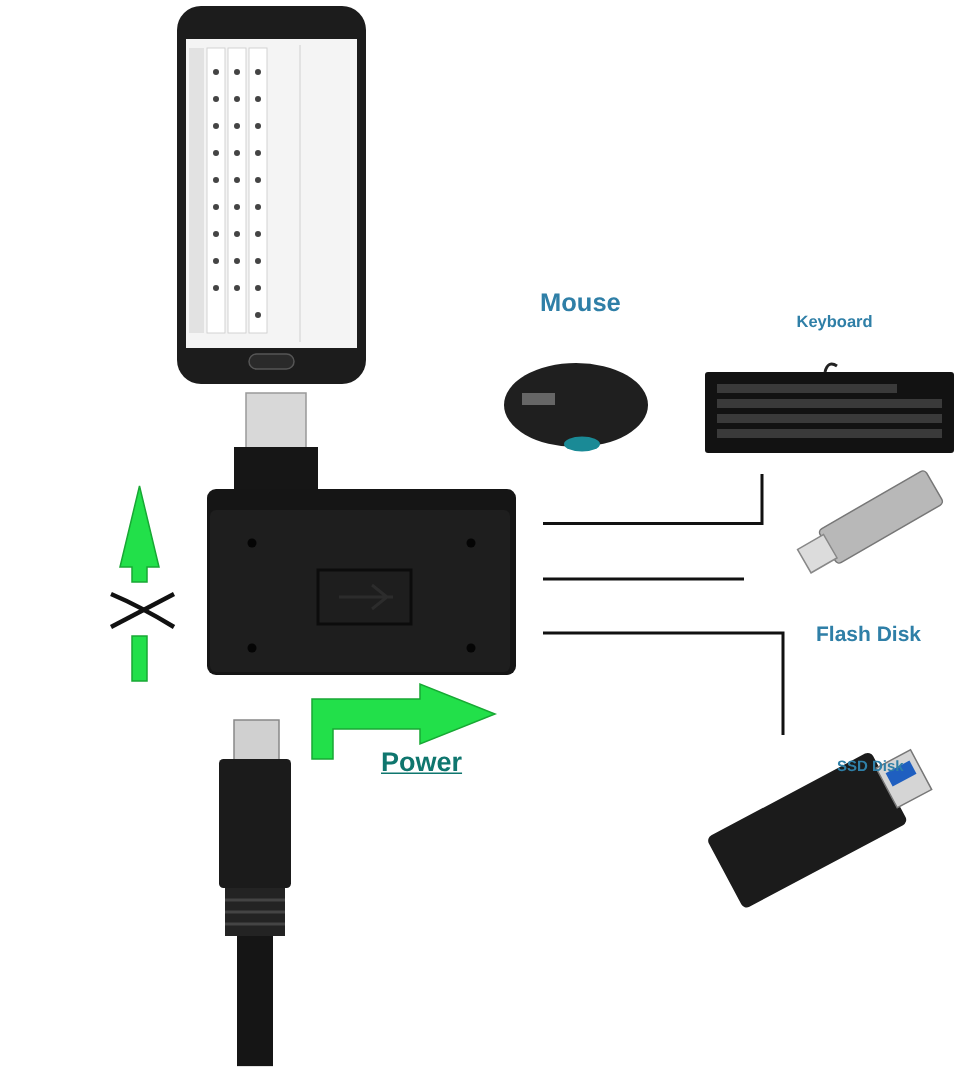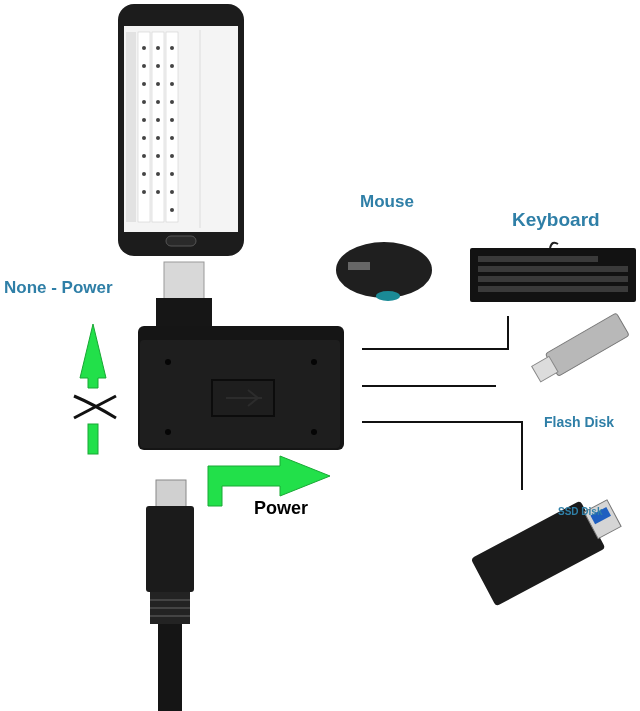--- a/index.html
+++ b/index.html
@@ -1,19 +1,19 @@
 <!DOCTYPE html>
 <html><head>
 <meta charset="utf-8">
 <style>
   html,body{margin:0;padding:0;background:#ffffff;}
   #canvas{position:relative;width:640px;height:711px;overflow:hidden;background:#fff;font-family:"Liberation Sans",sans-serif;}
   .lbl{position:absolute;font-weight:bold;white-space:nowrap;}
   .blue{color:#2f7fa7;}
-  .green{color:#000000;}
+  .green{color:#0f766e;text-decoration:underline;}
   svg{position:absolute;left:0;top:0;}
 </style>
 </head>
 <body>
 
 <div id="canvas">
   <svg width="640" height="711" viewBox="0 0 640 711">
 
     <g>
       <rect x="118" y="4" width="126" height="252" rx="16" fill="#1c1c1c"></rect>
@@ -128,19 +128,18 @@
     <g stroke="#111" stroke-width="3">
       <path d="M74 396 Q93 404 116 418"></path>
       <path d="M74 418 Q93 408 116 396"></path>
     </g>
 
     <g>
       <path d="M208 476 L208 506 L222 506 L222 486 L280 486 L280 496 L330 476 L280 456 L280 466 L208 466 Z" fill="#22e04a" stroke="#18a834" stroke-width="1"></path>
     </g>
   </svg>
 
-  <div class="lbl blue" style="left:4px;top:278px;font-size:17px;">None - Power</div>
   <div class="lbl blue" style="left:360px;top:192px;font-size:17px;">Mouse</div>
-  <div class="lbl blue" style="left:512px;top:209px;font-size:19px;">Keyboard</div>
+  <div class="lbl blue" style="left:531px;top:209px;font-size:11px;">Keyboard</div>
   <div class="lbl blue" style="left:544px;top:402px;font-size:14px;margin-top:12px;">Flash Disk</div>
   <div class="lbl blue" style="left:558px;top:506px;font-size:10px;">SSD Disk</div>
   <div class="lbl green" style="left:254px;top:498px;font-size:18px;">Power</div>
 </div>
 
 </body></html>

